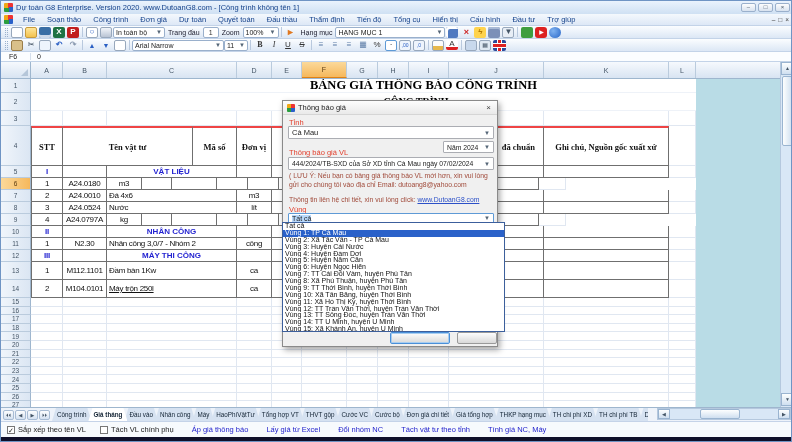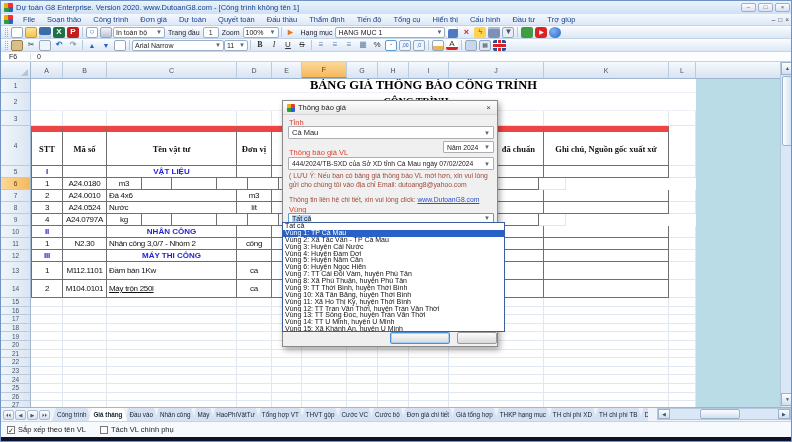--- a/index.html
+++ b/index.html
@@ -80,21 +80,21 @@
   .hdr-fill { flex:1; } 
   .rows { position:absolute; left:0; top:17px; width:779px; height:328px; overflow:hidden; background:#fff; }
   .row { display:flex; width:100%; }
   .rh { width:30px; flex:none; background:linear-gradient(90deg,#f0f5fb,#dbe6f3); border-right:1px solid #9eb6ce;
     border-bottom:1px solid #bacbdd; font-size:6.5px; color:#456; display:flex; align-items:center; justify-content:center; }
   .rh.active { background:linear-gradient(90deg,#fbd99a,#f6b85c); color:#5a3a10; }
   .cell { flex:none; border-right:1px solid #e0e7f1; border-bottom:1px solid #e0e7f1; font-size:8px;
     letter-spacing:-0.3px; color:#111; display:flex; align-items:center; overflow:hidden; white-space:nowrap; }
   .cell.ctr { justify-content:center; } .cell.lft { padding-left:2px; }
   .cell.tb { border-right:1px solid #6f6f6f; border-bottom:1px solid #6f6f6f; }
-  .cell.tbl { border-left:1px solid #6f6f6f; } .cell.tbt { border-top:6px solid #ef4444; }
+  .cell.tbl { border-left:1px solid #6f6f6f; } .cell.tbt { border-top:2px solid #ef4444; }
   .cell.hdr4 { font-family:"Liberation Serif",serif; font-weight:bold; font-size:8.5px; letter-spacing:0; justify-content:center; text-align:center; }
   .cell.frag { justify-content:flex-end; padding-right:8px; }
   .cell.sec { color:#1f1fd0; font-weight:bold; justify-content:center; letter-spacing:0; }
   .stt-sec { color:#1f1fd0; font-weight:bold; }
   .mergecell { flex:none; border-bottom:1px solid #eef2f8; display:flex; align-items:center; justify-content:center; }
   .title1 { font-family:"Liberation Serif",serif; font-weight:bold; font-size:12.5px; color:#000; padding-left:120px; }
   .title2 { font-family:"Liberation Serif",serif; font-weight:bold; font-size:10px; color:#000; padding-left:105px; }
   .cyan { position:absolute; left:695px; top:17px; width:84px; height:328px; background:#b9dce6; }
   .vscroll { position:absolute; right:0; top:0; width:13px; height:345px; background:#d9e7f6; border-left:1px solid #b5c8de; }
   .sbtn { position:absolute; left:0; width:13px; height:13px; background:linear-gradient(#fdfefe,#cfdff0);
@@ -313,22 +313,22 @@
         <div class="cell " style="width: 31px;"></div>
         <div class="cell " style="width: 31px;"></div>
         <div class="cell " style="width: 40px;"></div>
         <div class="cell " style="width: 95px;"></div>
         <div class="cell " style="width: 125px;"></div>
         <div class="cell " style="width: 27px;"></div>
       </div>
       <div class="row" style="height: 40px;">
         <div class="rh">4</div>
         <div class="cell tb tbl tbt hdr4" style="width: 32px;">STT</div>
+        <div class="cell tb tbt hdr4" style="width: 130px;">Tên vật tư</div>
         <div class="cell tb tbt hdr4" style="width: 44px;">Mã số</div>
-        <div class="cell tb tbt hdr4" style="width: 130px;">Tên vật tư</div>
         <div class="cell tb tbt hdr4" style="width: 35px;">Đơn vị</div>
         <div class="cell tb tbt" style="width: 30px;"></div>
         <div class="cell tb tbt" style="width: 45px;"></div>
         <div class="cell tb tbt" style="width: 31px;"></div>
         <div class="cell tb tbt" style="width: 31px;"></div>
         <div class="cell tb tbt" style="width: 40px;"></div>
         <div class="cell tb tbt hdr4 frag" style="width: 95px;">đã chuẩn</div>
         <div class="cell tb tbt hdr4" style="width: 125px;">Ghi chú, Nguồn gốc xuất xứ</div>
         <div class="cell " style="width: 27px;"></div>
       </div>
@@ -766,14 +766,21 @@
   <span class="hbtn">◀</span>
   <span class="hthumb"></span>
   <span class="hbtn" style="margin-left:auto;">▶</span>
 </div>
 
 <div class="statusbar">
   <span class="chk">✓</span>
   <span>Sắp xếp theo tên VL</span>
   <span class="chk" style="margin-left:14px;"></span>
   <span>Tách VL chính phụ</span>
+  <span id="status-links" style="display:flex;">
+      <span class="slink">Áp giá thông báo</span>
+      <span class="slink">Lấy giá từ Excel</span>
+      <span class="slink">Đổi nhóm NC</span>
+      <span class="slink">Tách vật tư theo tỉnh</span>
+      <span class="slink">Tính giá NC, Máy</span>
+    </span>
 </div>
 <div class="strip"></div>
 
 </body></html>

